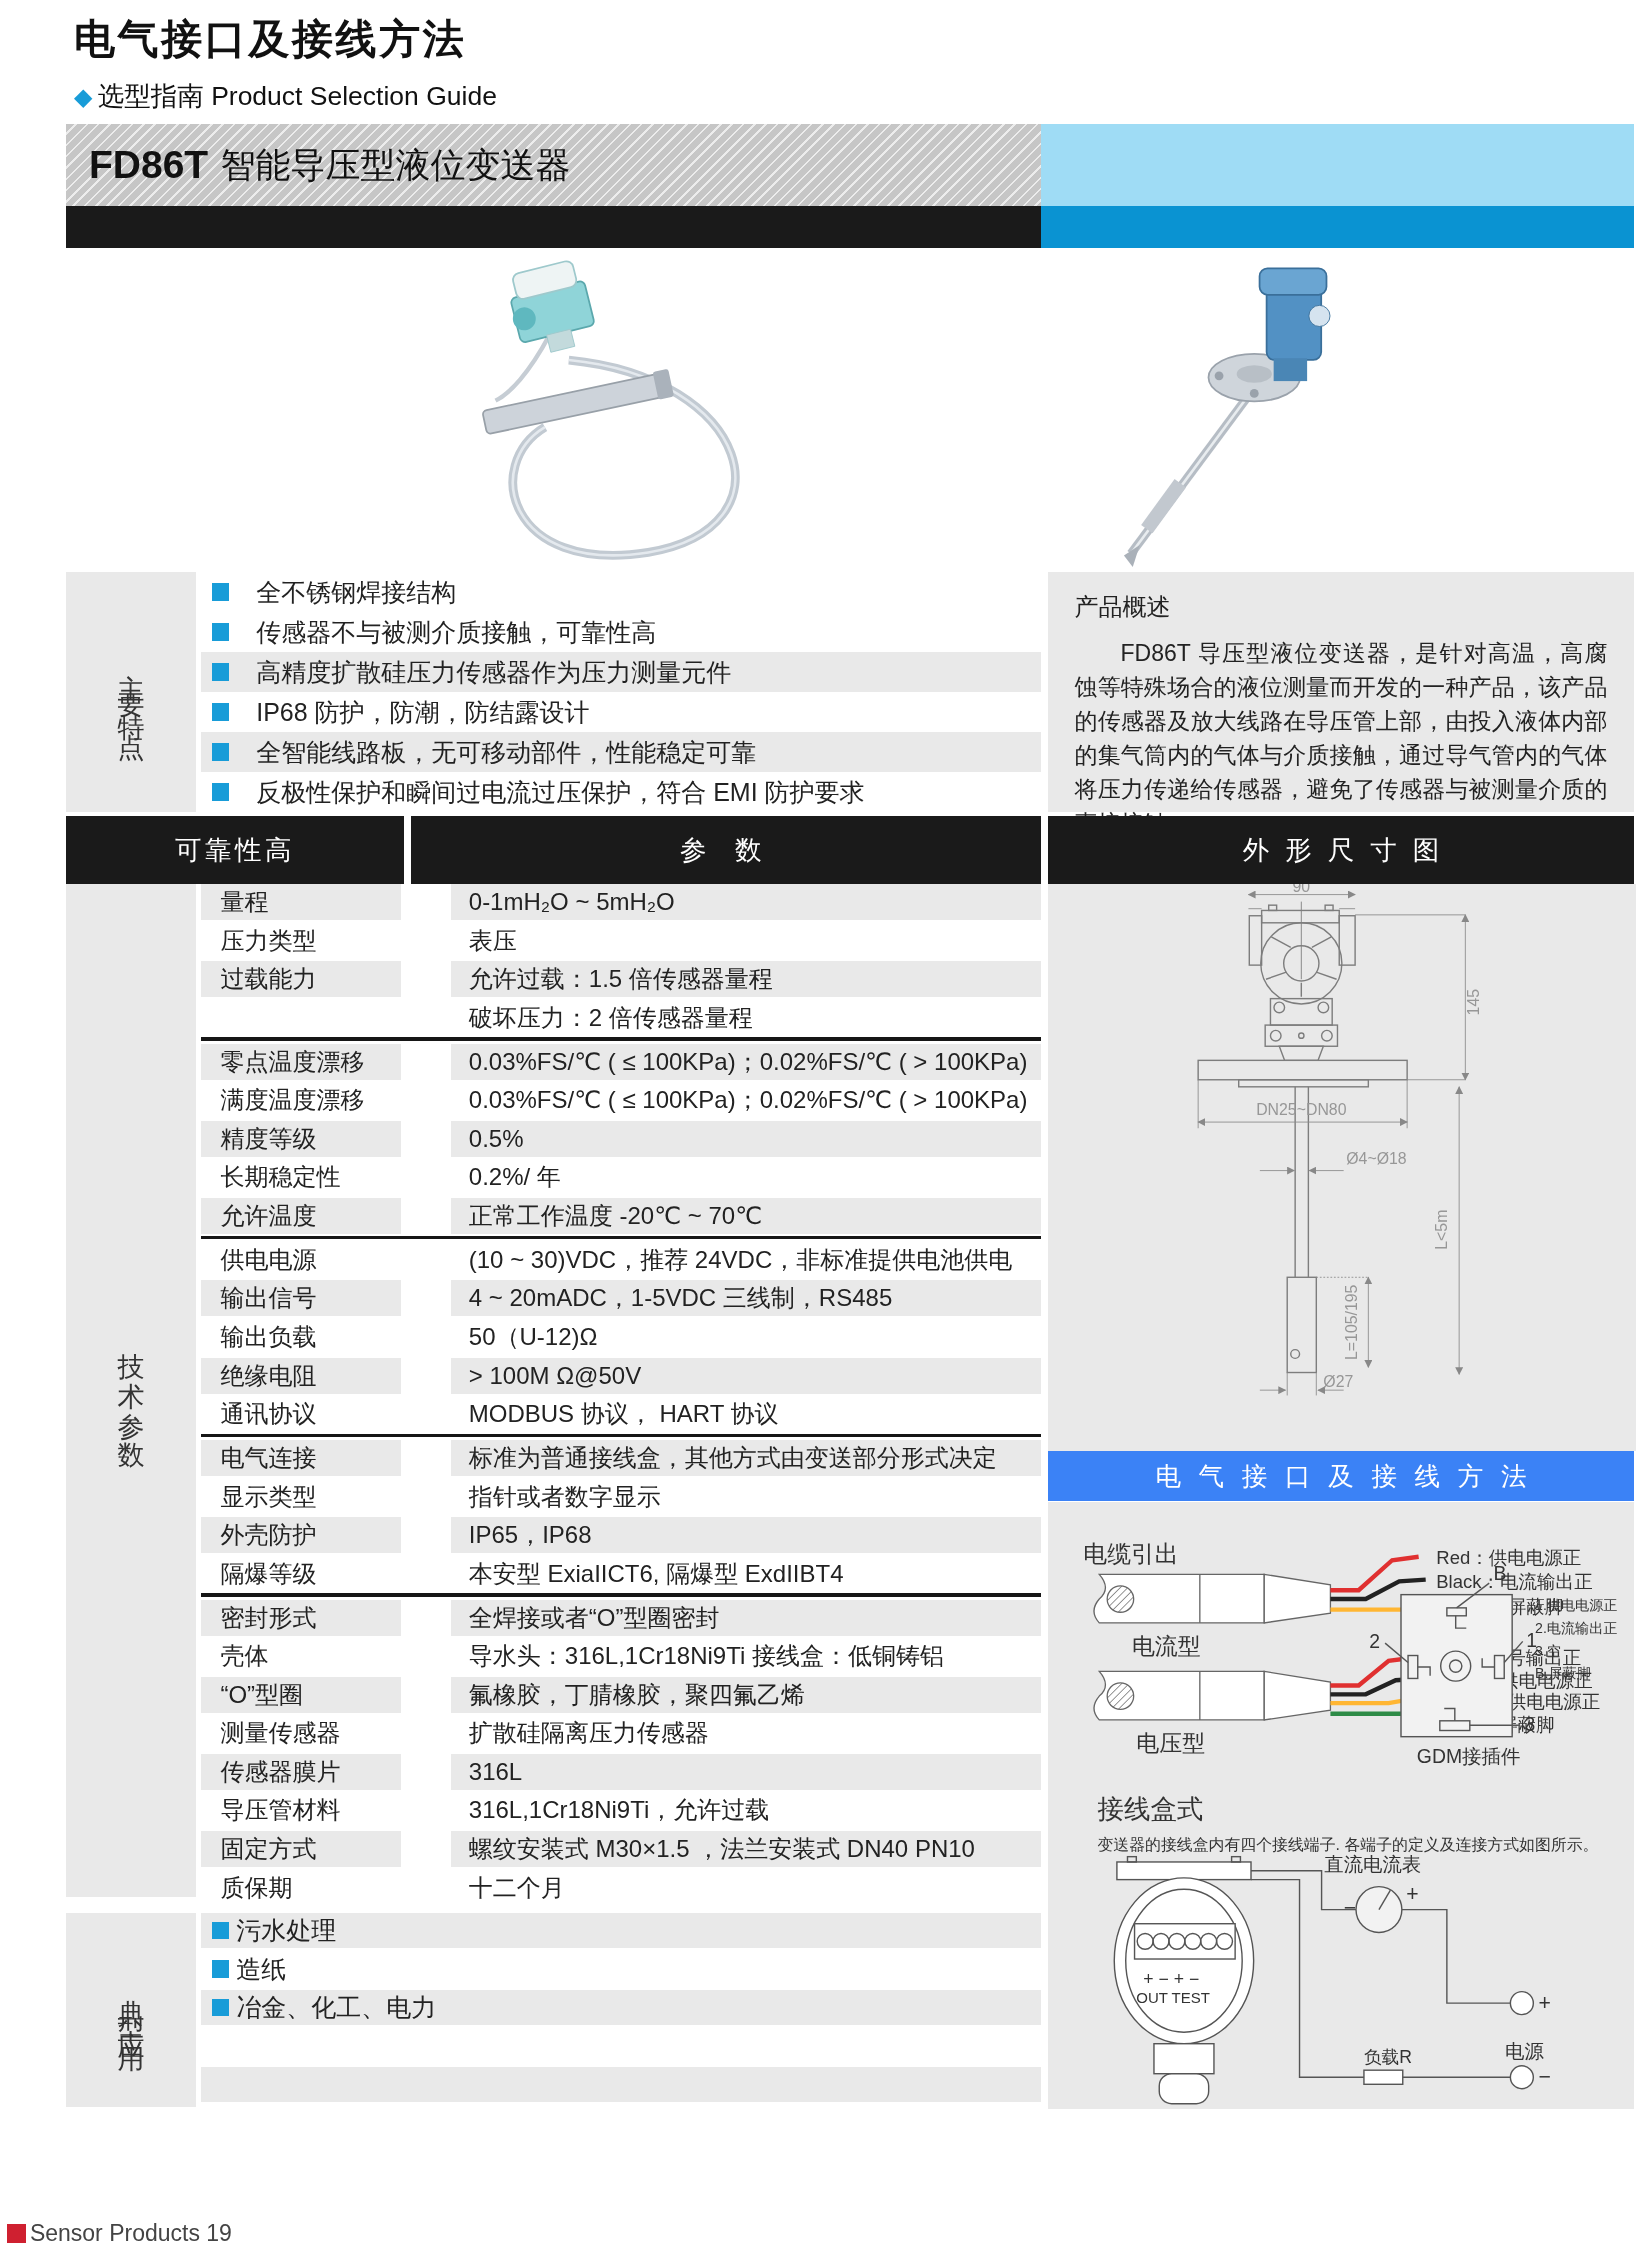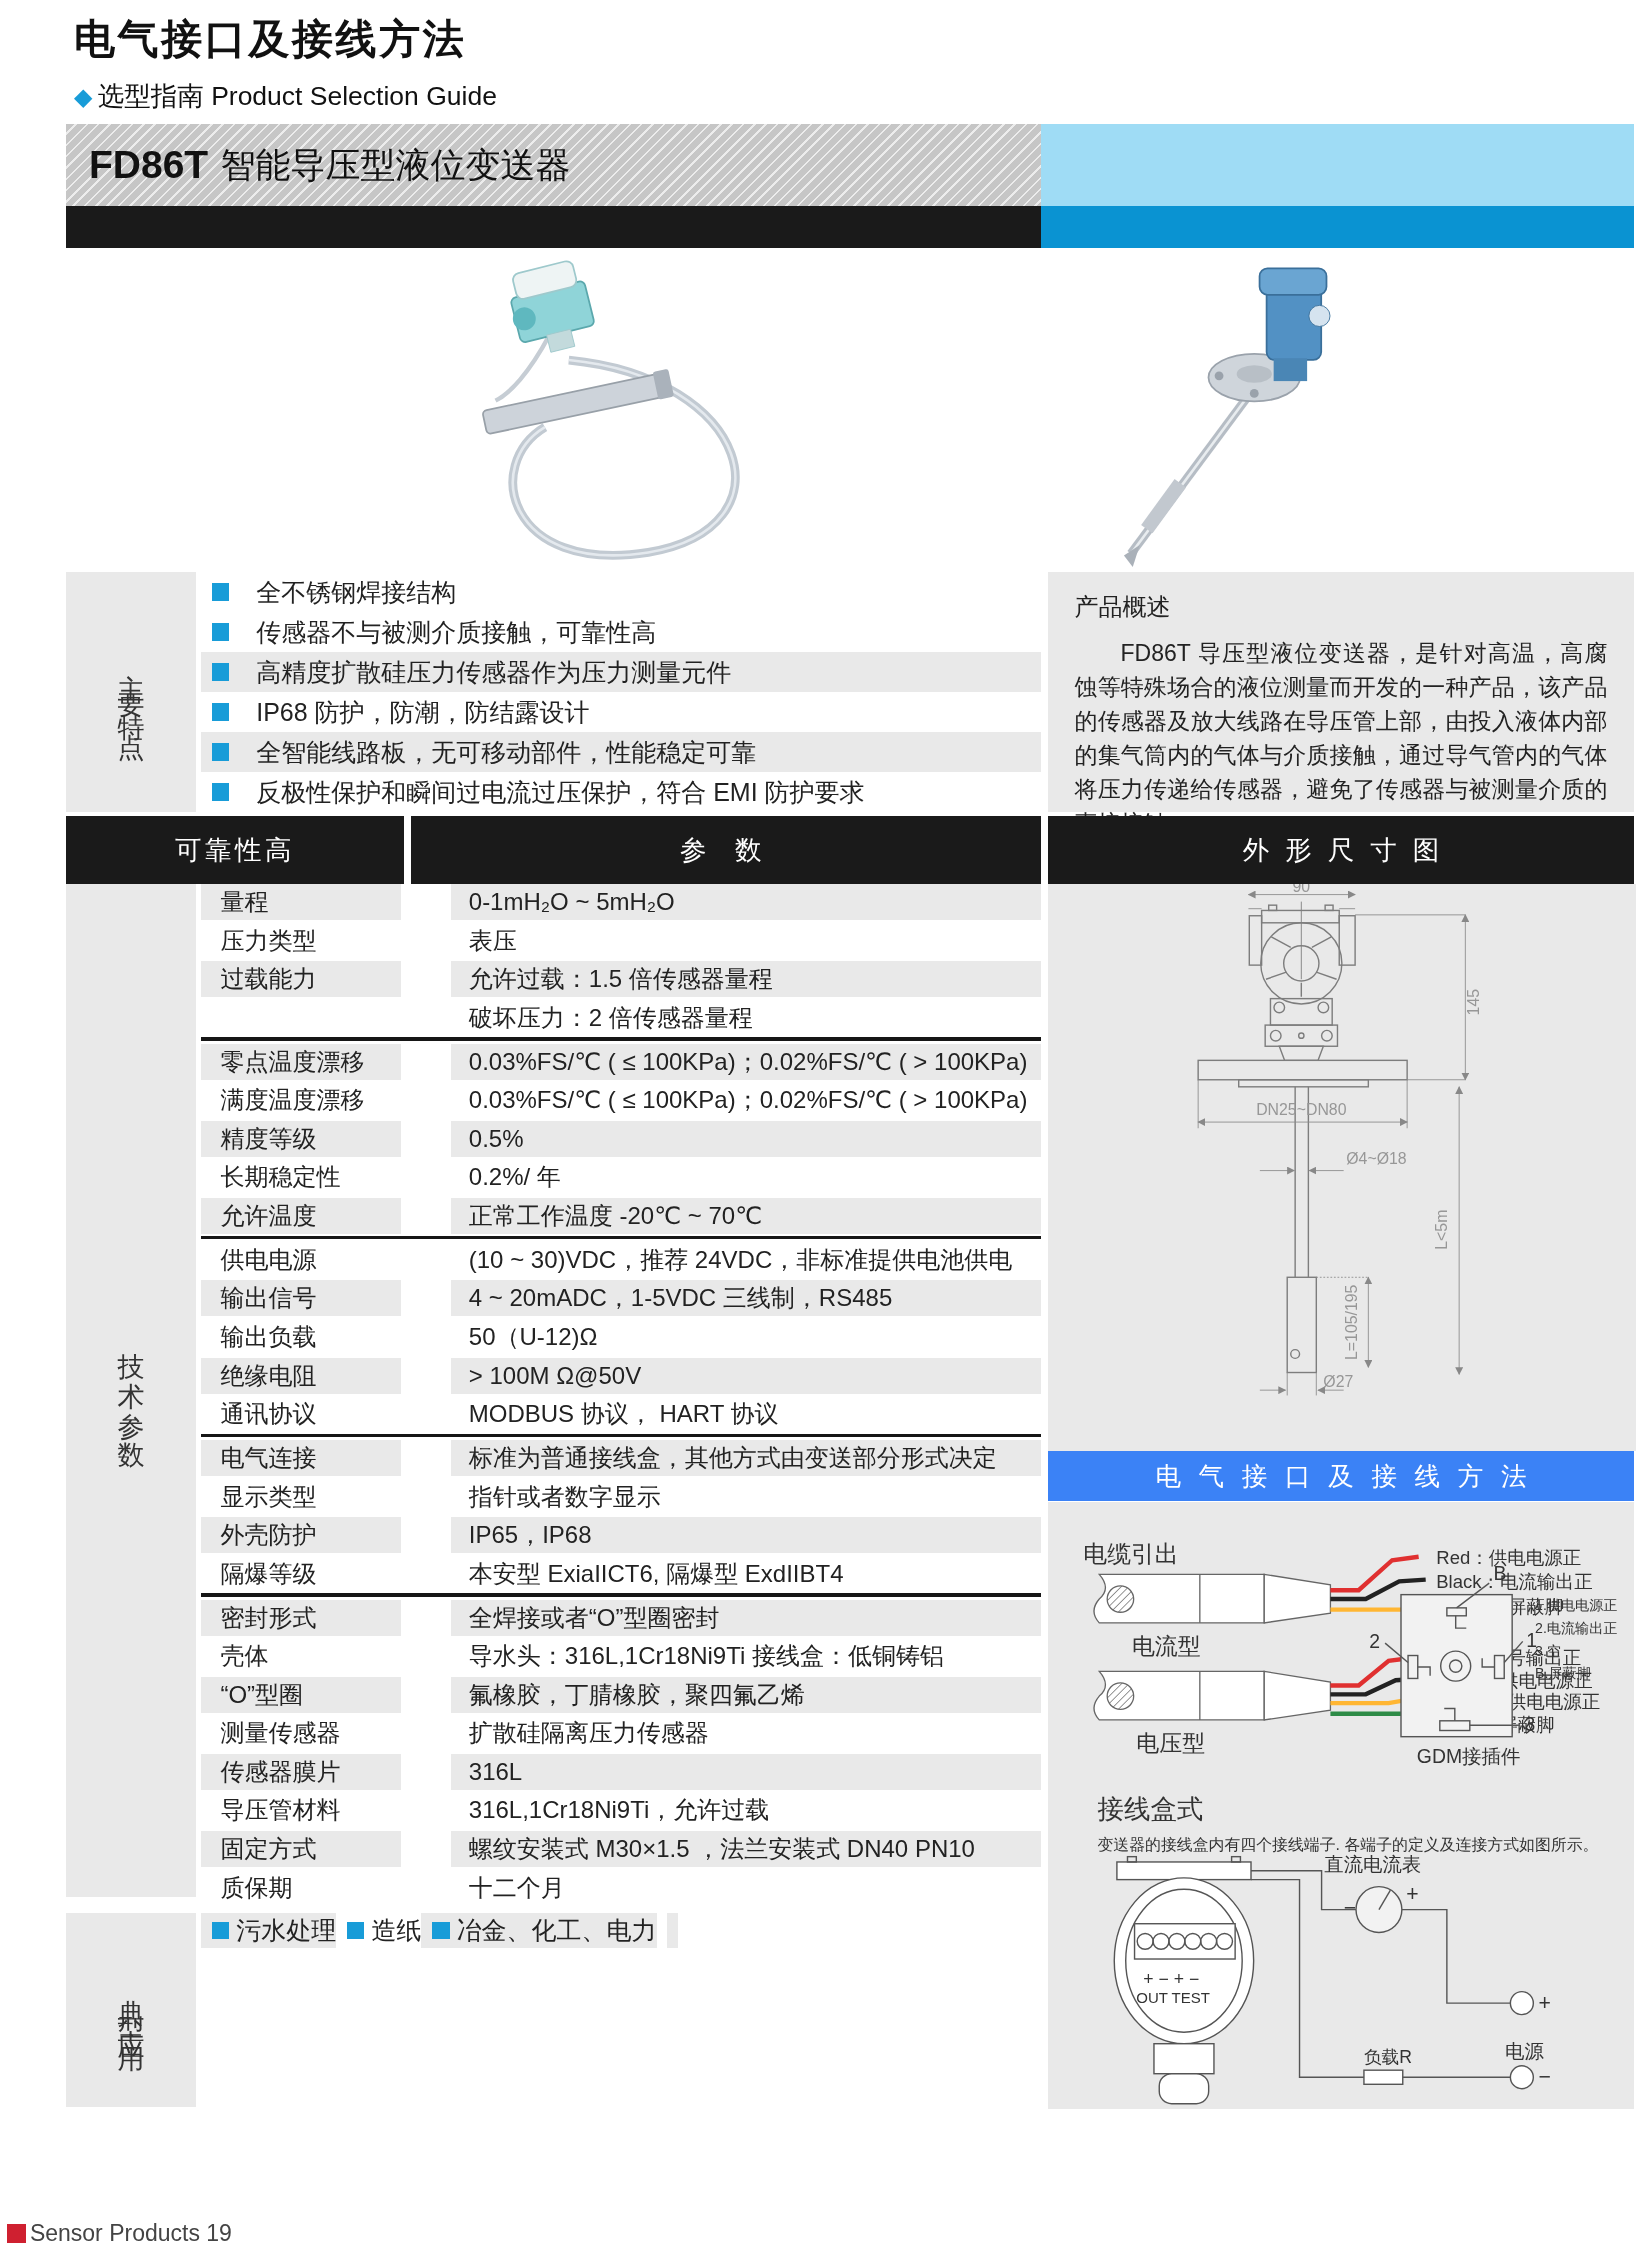--- a/index.html
+++ b/index.html
@@ -54,21 +54,21 @@
   .t-label{width:200px;display:flex;align-items:center;padding-left:19.4px;box-sizing:border-box;
            font-size:24px;color:#222;}
   .t-value{flex:1;margin-left:6.2px;display:flex;align-items:center;padding-left:17.6px;
            box-sizing:border-box;font-size:24px;color:#222;white-space:nowrap;}
   .t-row.gray .t-label,.t-row.gray .t-value{background:#e9e9e9;}
   .group-sep{height:3.5px;background:#161616;margin:-0.9px 0 2.6px 0;}
 
   
   #apps-side{left:66px;top:1913px;width:130px;height:194px;}
   #apps-side span{letter-spacing:16px;}
-  #apps-list{position:absolute;left:201px;top:1913px;width:840px;display:flex;}
+  #apps-list{position:absolute;left:201px;top:1913px;width:840px;display:flex;flex-direction:column;}
   .a-row{height:35px;margin-bottom:3.5px;display:flex;align-items:center;padding-left:10.6px;
          font-size:25px;color:#222;}
   .a-row.gray{background:#e9e9e9;}
 
   
   #dim-panel{position:absolute;left:1048px;top:884px;width:699px;height:567px;background:#e9e9e9;}
   #wiring-header{position:absolute;left:1048px;top:1451px;width:586px;height:50px;background:#3b82f6;
      color:#fff;font-size:25.6px;letter-spacing:17.6px;display:flex;align-items:center;justify-content:center;
      padding-left:17.6px;box-sizing:border-box;}
   #wiring-panel{position:absolute;left:1048px;top:1502px;width:586px;height:607px;background:#e9e9e9;}

